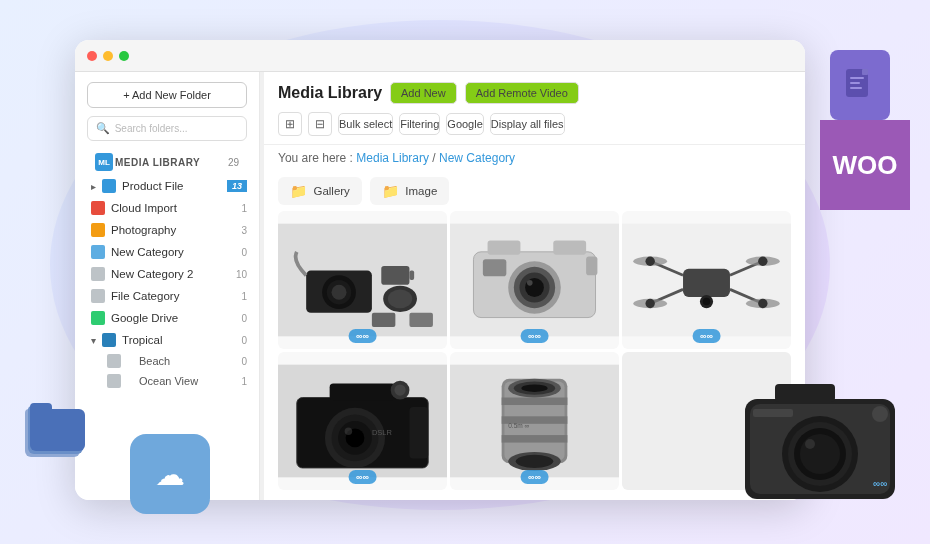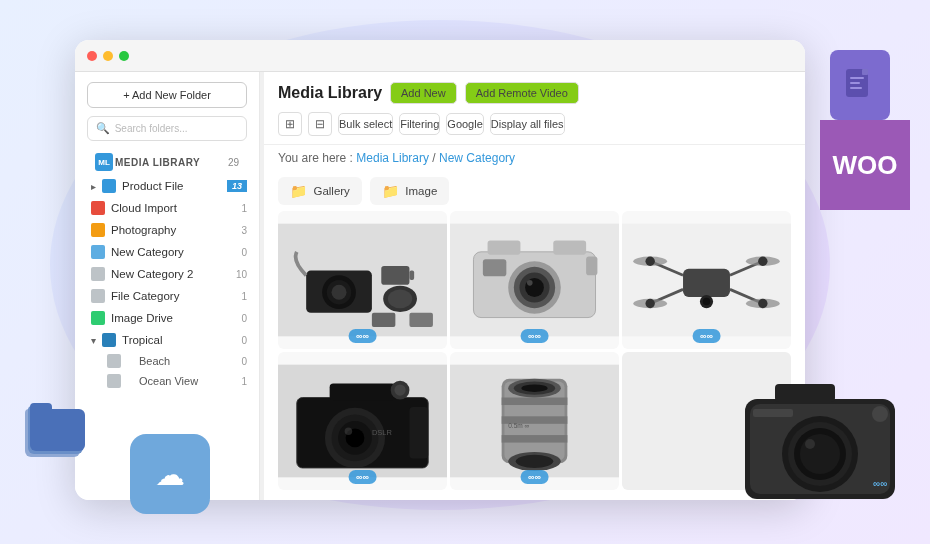--- a/index.html
+++ b/index.html
@@ -581,21 +581,21 @@
       </div>
 
       <div class="sidebar-item">
         <div class="sidebar-item-icon icon-gray"></div>
         <span>File Category</span>
         <span class="item-count">1</span>
       </div>
 
       <div class="sidebar-item">
         <div class="sidebar-item-icon icon-green"></div>
-        <span>Image Drive</span>
+        <span>Google Drive</span>
         <span class="item-count">0</span>
       </div>
 
       <div class="sidebar-item">
         <span style="color:#666;font-size:10px;">▾</span>
         <div class="sidebar-item-icon icon-darkblue"></div>
         <span>Tropical</span>
         <span class="item-count">0</span>
       </div>
 

